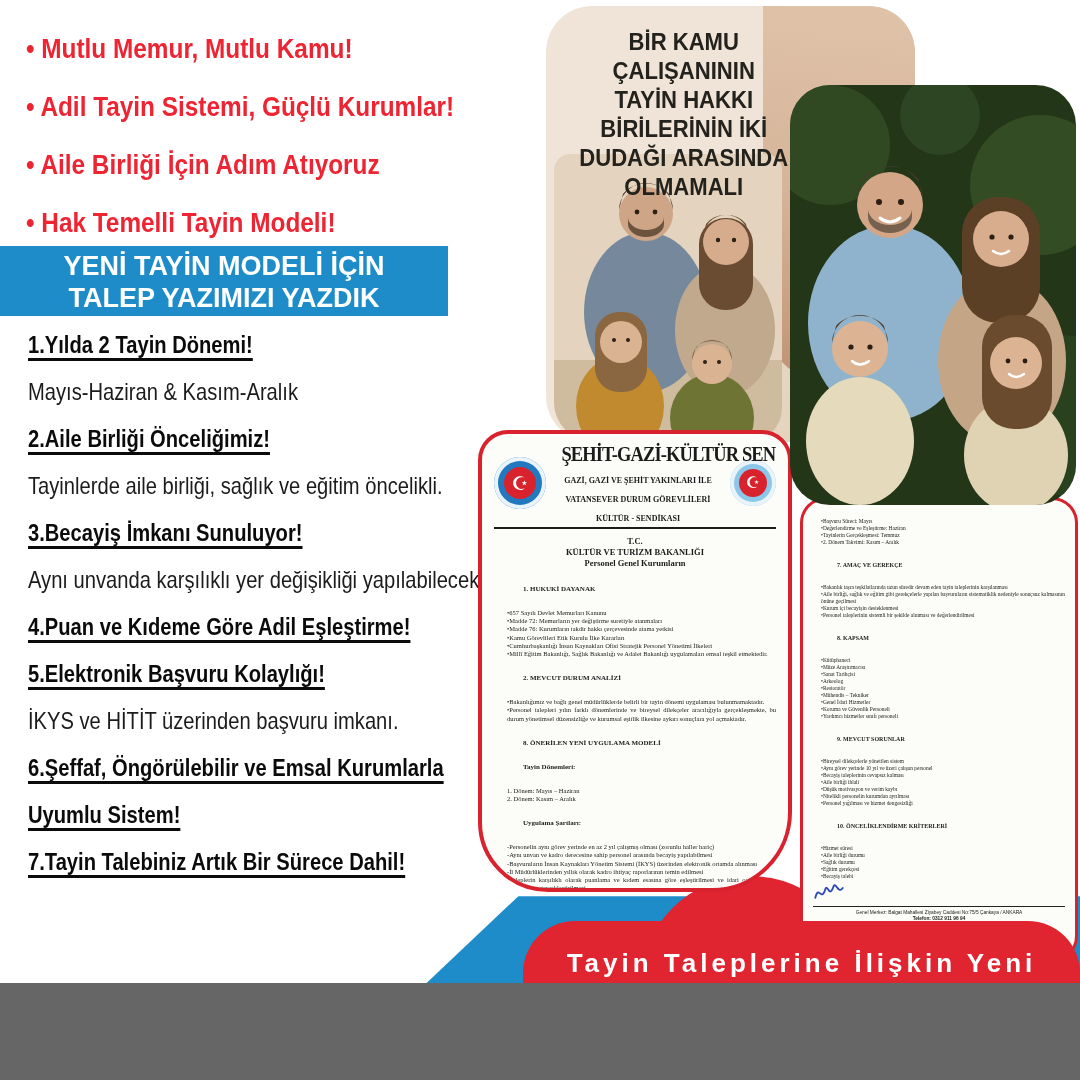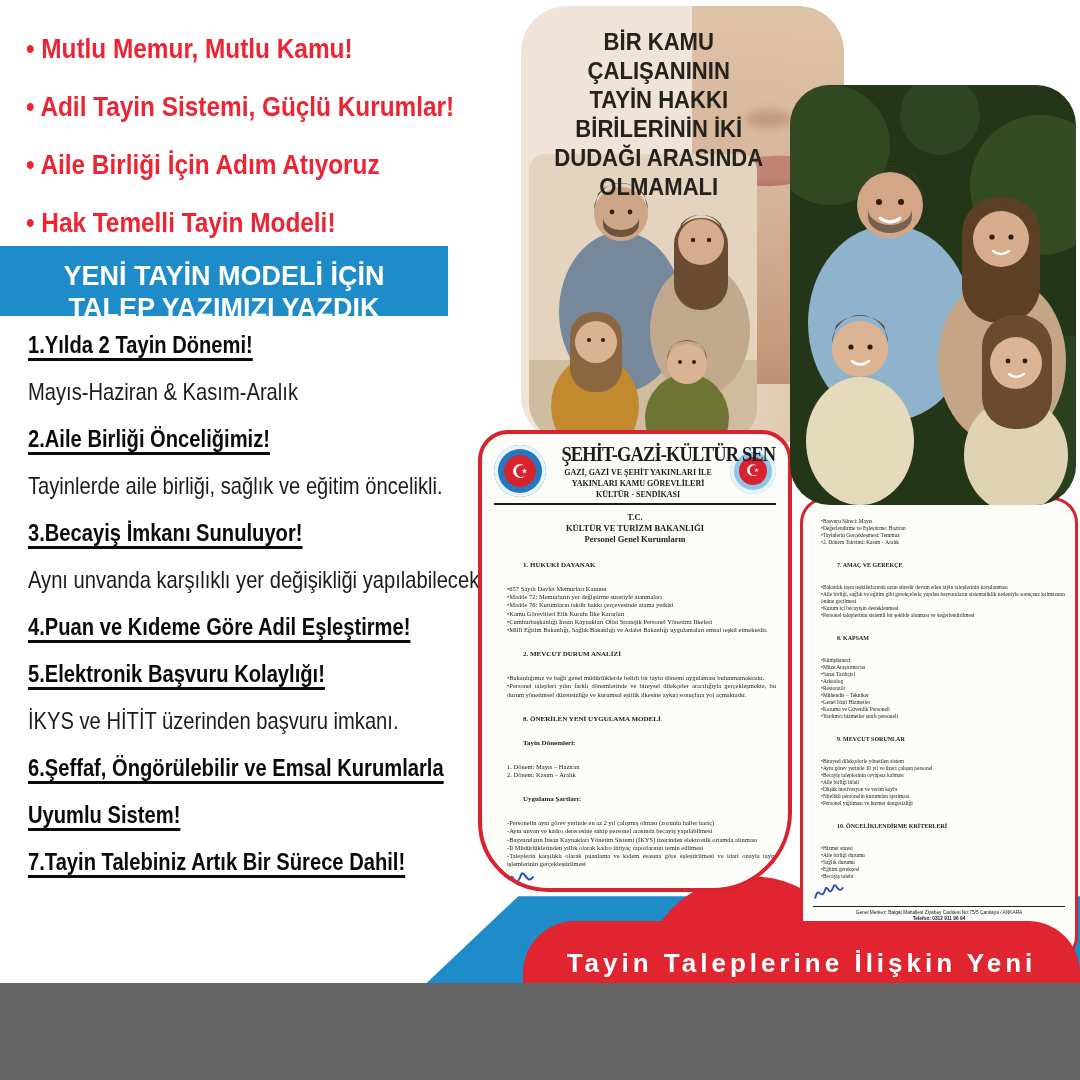--- a/index.html
+++ b/index.html
@@ -5,33 +5,33 @@
   html,body{margin:0;padding:0;background:#666;}
   #canvas{position:relative;width:1080px;height:983px;background:#ffffff;overflow:hidden;
           font-family:"Liberation Sans",sans-serif;margin:0 auto;}
 
   
   .bullets{position:absolute;left:26px;top:20px;width:540px;transform:scaleX(.87);transform-origin:left top;}
   .bullets p{margin:0;height:58px;line-height:58px;font-size:28px;font-weight:bold;color:#ee2433;white-space:nowrap;}
   .bullets p::before{content:"• ";}
 
   .banner{position:absolute;left:0;top:246px;width:448px;height:70px;background:#1e8cc8;color:#fff;
-          text-align:center;font-weight:bold;font-size:27px;line-height:32px;padding-top:14px;box-sizing:border-box;}
+          text-align:center;font-weight:bold;font-size:27px;line-height:32px;padding-top:4px;box-sizing:border-box;}
 
   .items{position:absolute;left:28px;top:321px;width:560px;transform:scaleX(.84);transform-origin:left top;}
   .items p{margin:0;font-size:24px;line-height:47px;color:#1b1b1b;}
   .items .t{font-weight:bold;color:#0b0b0b;text-decoration:underline;text-decoration-thickness:2.5px;text-underline-offset:5px;}
 
   .contact{position:absolute;left:36px;top:986px;width:390px;text-align:left;color:#1e8cc8;z-index:3;}
   .details-row{display:flex;align-items:center;justify-content:center;gap:14px;font-size:30px;font-weight:bold;}
   .phone-row{display:flex;align-items:center;justify-content:center;gap:12px;font-size:33px;font-weight:bold;margin-top:8px;flex-direction:column;}
 
   
-  .card1{position:absolute;left:521px;top:6px;width:323px;height:436px;border-radius:46px;overflow:hidden;z-index:1;
-         background:linear-gradient(100deg,#efe4d7 0 52%,#e6d5c0 68%,#dcc1a8 100%);}
+  .card1{position:absolute;left:546px;top:6px;width:323px;height:436px;border-radius:46px;overflow:hidden;z-index:1;
+         background:linear-gradient(100deg,#efe4d7 0 52%,#e6d5c0 68%,#dcc1a8 100%);padding-left:46px;}
   .headline{position:absolute;left:12px;top:22px;width:262px;text-align:center;font-weight:800;font-size:23px;
             line-height:29px;color:#24221c;transform:scaleX(.96);transform-origin:left top;z-index:3;}
   .mouth{position:absolute;right:0;top:0;width:152px;height:378px;border-radius:0 46px 0 70px;z-index:1;
          background:linear-gradient(185deg,#dfc3a9 0%,#d6b499 50%,#c89d80 85%,#bb8f73 100%);}
   .mouth::before{content:"";position:absolute;right:28px;top:150px;width:86px;height:30px;border-radius:50% 50% 55% 55%;
          background:radial-gradient(ellipse at 50% 35%,#c08477 0 45%,#a96a5e 100%);transform:rotate(-3deg);}
   .mouth::after{content:"";position:absolute;right:52px;top:104px;width:46px;height:18px;border-radius:50%;
          background:#c49a7e;filter:blur(4px);}
   .family1{position:absolute;left:8px;top:148px;width:228px;height:288px;border-radius:16px 16px 34px 40px;overflow:hidden;z-index:2;}
 
@@ -55,21 +55,21 @@
         font-size:5.4px;}
   .dhead{display:flex;align-items:center;gap:5px;}
   .badge{width:52px;height:52px;border-radius:50%;background:#2279bf;box-shadow:inset 0 0 0 4px #e9f3fa;flex:none;
          display:flex;align-items:center;justify-content:center;}
   .badge.b2{background:#8cc6e9;width:46px;height:46px;}
   .badge .in{width:32px;height:32px;border-radius:50%;background:#d8232e;color:#fff;display:flex;align-items:center;
          justify-content:center;font-size:19px;line-height:1;}
   .dtitlewrap{flex:1;min-width:0;}
   .dtitle{font-size:21px;font-weight:bold;text-align:center;white-space:nowrap;letter-spacing:-1px;
           transform:scaleX(.88);transform-origin:center;margin:0;}
-  .dsub{font-size:8px;font-weight:bold;text-align:center;line-height:10px;margin:1px 0 0;}
+  .dsub{font-size:8px;font-weight:bold;text-align:center;line-height:10px;margin:9px 0 0;}
   .dhr{border-top:2px solid #1b1b1b;margin:3px 0 2px;}
   .dmeta{display:flex;justify-content:space-between;font-size:8px;line-height:10px;margin-top:1px;}
   .dmeta b{font-weight:bold;}
   .drecip{text-align:center;font-weight:bold;font-size:8.5px;line-height:11px;margin-top:7px;}
   .dsec{margin-top:4px;}
   .dsec .h{font-weight:bold;font-size:7px;margin:16px;padding-left:13px;}
   .doc2 .dsec .h{font-size:6px;padding-left:8px;}
   .dsec .ln{font-size:6.5px;line-height:8.2px;margin:0;padding-left:13px;text-align:justify;}
   .doc2 .dsec .ln{font-size:5.4px;line-height:7px;padding-left:8px;}
   .sig{display:block;margin:0 14px 0 auto;}
@@ -233,21 +233,21 @@
   <div class="doc doc1">
     <div class="dhead">
       <div class="badge">
         <div class="in">
             <span>☪</span>
           </div>
       </div>
       <div class="dtitlewrap">
         <p class="dtitle">ŞEHİT-GAZİ-KÜLTÜR SEN</p>
         <p class="dsub">GAZİ, GAZİ VE ŞEHİT YAKINLARI İLE</p>
-        <p class="dsub">YAKINLARI KAMU  GÖREVLİLERİ</p>
+        <p class="dsub">VATANSEVER DURUM  GÖREVLİLERİ</p>
         <p class="dsub">KÜLTÜR - SENDİKASI</p>
       </div>
       <div class="badge b2">
         <div class="in" style="width:28px;height:28px;font-size:16px;">
             <span>☪</span>
           </div>
       </div>
     </div>
     <div class="dhr"></div>
     <div class="drecip">

